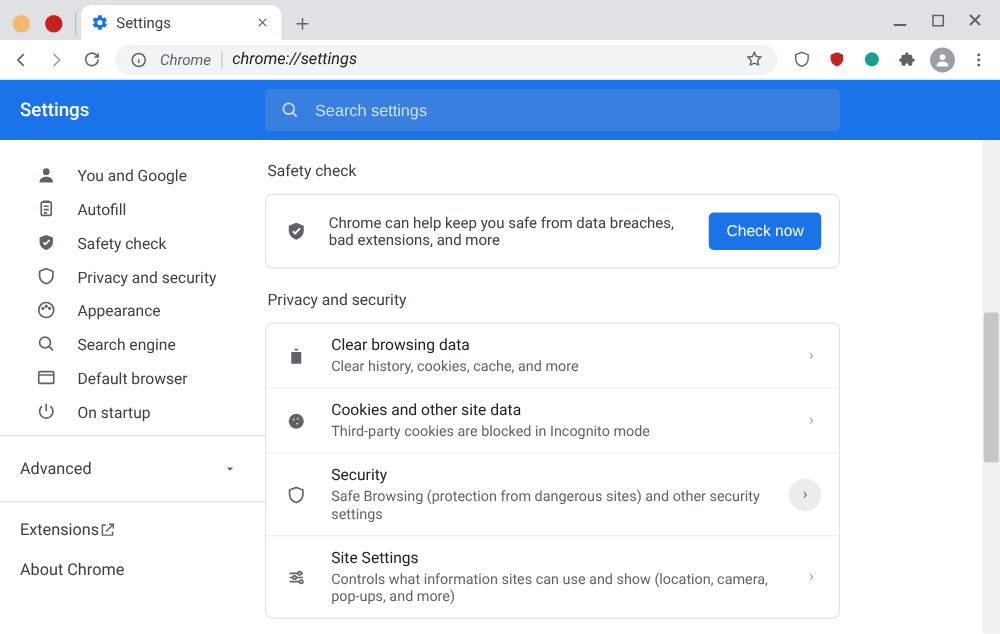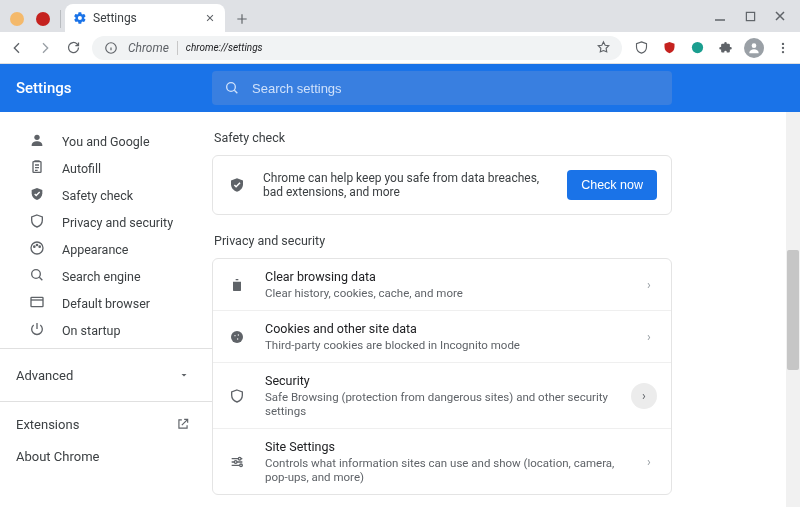--- a/index.html
+++ b/index.html
@@ -18,21 +18,21 @@
   .newtab { width:26px; height:26px; display:flex; align-items:center; justify-content:center; color:#5f6368; margin-left:4px; margin-top:4px;}
   .win-controls { position:absolute; right:4px; top:0; height:32px; display:flex; align-items:center; gap:14px; color:#5f6368; padding-right:8px;}
   .win-btn { width:16px; height:16px; display:flex; align-items:center; justify-content:center; }
 
   
   .toolbar { height: 32px; background:#fff; border-bottom:1px solid #e0e0e0; display:flex; align-items:center; padding: 0 8px; gap:10px;font-style:italic; }
   .tico { width:18px; height:18px; display:flex; align-items:center; justify-content:center; color:#5f6368;}
   .omnibox { flex:1; height:24px; background:#f1f3f4; border-radius:12px; display:flex; align-items:center; padding: 0 10px; gap:8px; color:#5f6368;}
   .omni-origin { color:#5f6368; font-size:12px;}
   .omni-sep { width:1px; height:14px; background:#c7c7c7;}
-  .omni-url { color:#202124; font-size:10px; flex:1;}
+  .omni-url { color:#202124; font-size:13px; flex:1;}
   .omni-star { color:#5f6368;}
   .ext-icons { display:flex; align-items:center; gap:10px; }
   .ext-icons .tico.red { color:#c5221f;}
   .ext-icons .tico.teal { color:#1a9e8f;}
   .avatar { width:20px; height:20px; border-radius:50%; background:#9aa0a6; display:flex; align-items:center; justify-content:center;}
 
   
   .blue-bar { height:48px; background:#1a73e8; display:flex; align-items:center; }
   .blue-title { width:212px; padding-left:16px; color:#fff; font-size:15px; font-weight:500;}
   .search-wrap { flex:1; display:flex; justify-content:flex-start; }
@@ -41,21 +41,21 @@
   .search-box input::placeholder { color:#cfe1fb; }
 
   
   .content { position:absolute; top:112px; left:0; right:0; bottom:0; display:flex; background:#fff; }
   .sidebar { width:212px; padding-top:10px; display:flex; flex-direction:column; font-size:13px; color:#3c4043;}
   .nav-item { height:27px; display:flex; align-items:flex-end; padding-left:28px; gap:16px; cursor:pointer; }
   .nav-icon { width:18px; height:18px; display:flex; align-items:center; justify-content:center; color:#5f6368;}
   .nav-label { color:#3c4043; font-size:12.5px;}
   .adv-row { height:32px; display:flex; align-items:center; justify-content:space-between; padding:0 22px 0 16px; color:#3c4043; cursor:pointer; margin-top:4px;}
   .divider { height:1px; background:#e0e0e0; margin:10px 0 6px 0;}
-  .side-link { height:32px; display:flex; align-items:center; justify-content:space-between; padding:0 22px 0 16px; color:#3c4043; cursor:pointer; }
+  .side-link { height:32px; display:flex; align-items:center; padding:0 22px 0 16px; color:#3c4043; cursor:pointer; }
 
   .main { flex:1; overflow:auto; padding: 10px 0 10px 0; }
   .main-inner { width:460px; margin-left:0; }
   .section-title { font-size:12.5px; color:#3c4043; margin:8px 0 10px 2px; }
   .card { border:1px solid #e4e4e4; border-radius:6px; background:#fff; }
   .safety-card { display:flex; align-items:center; padding:14px 14px; gap:16px;}
   .safety-text { flex:1; font-size:12px; color:#3c4043;}
   .primary-btn { background:#1a73e8; color:#fff; border:none; border-radius:4px; height:30px; padding:0 14px; font-size:12.5px; cursor:pointer;}
   .row { display:flex; align-items:center; padding:10px 14px; gap:18px; border-top:1px solid #efefef; cursor:pointer; position:relative;justify-content:flex-end;}
   .card .row:first-child { border-top:none;}

